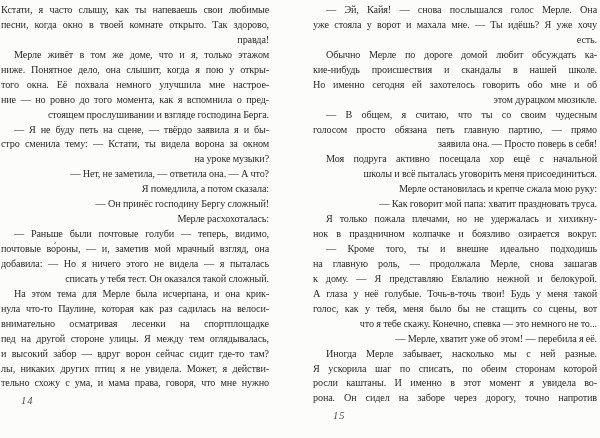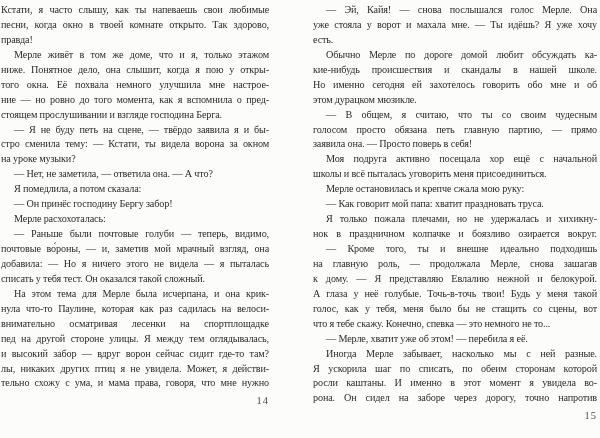--- a/index.html
+++ b/index.html
@@ -27,32 +27,33 @@
   .page.right{left:313px;width:284px;}
   .textblock{width:100%;}
   .line{
     font-family:"Liberation Serif", serif;
     font-size:10.2px;
     line-height:14.95px;
     height:14.95px;
     overflow:hidden;
     letter-spacing:-0.15px;
     color:var(--text);
-    text-align:left;
+    text-align:right;
   }
   .line.fill{
     text-align:justify;
     text-align-last:justify;
   }
   .line.indent{
     text-indent:13px;
   }
   .folio{
     margin-top:4px;
-    text-align:right;
+    text-align:left;
+    font-style:italic;
     font-size:10.5px;
     letter-spacing:1px;
     color:var(--folio);
     font-family:"Liberation Serif", serif;
     margin-left:20px;
   }
 </style>
 </head>
 <body>
 
@@ -66,21 +67,21 @@
         <div class="line fill indent">Мерле живёт в том же доме, что и я, только этажом</div>
         <div class="line fill">ниже. Понятное дело, она слышит, когда я пою у откры-</div>
         <div class="line fill">того окна. Её похвала немного улучшила мне настрое-</div>
         <div class="line fill">ние — но ровно до того момента, как я вспомнила о пред-</div>
         <div class="line">стоящем прослушивании и взгляде господина Берга.</div>
         <div class="line fill indent">— Я не буду петь на сцене, — твёрдо заявила я и бы-</div>
         <div class="line fill">стро сменила тему: — Кстати, ты видела ворона за окном</div>
         <div class="line">на уроке музыки?</div>
         <div class="line indent">— Нет, не заметила, — ответила она. — А что?</div>
         <div class="line indent">Я помедлила, а потом сказала:</div>
-        <div class="line indent">— Он принёс господину Бергу забор!</div>
+        <div class="line indent">— Он принёс господину Бергу сложный!</div>
         <div class="line indent">Мерле расхохоталась:</div>
         <div class="line fill indent">— Раньше были почтовые голуби — теперь, видимо,</div>
         <div class="line fill">почтовые во́роны, — и, заметив мой мрачный взгляд, она</div>
         <div class="line fill">добавила: — Но я ничего этого не видела — я пыталась</div>
         <div class="line">списать у тебя тест. Он оказался такой сложный.</div>
         <div class="line fill indent">На этом тема для Мерле была исчерпана, и она крик-</div>
         <div class="line fill">нула что-то Паулине, которая как раз садилась на велоси-</div>
         <div class="line fill">внимательно осматривая лесенки на спортплощадке</div>
         <div class="line fill">пед на другой стороне улицы. Я между тем оглядывалась,</div>
         <div class="line fill">и высокий забор — вдруг ворон сейчас сидит где-то там?</div>

